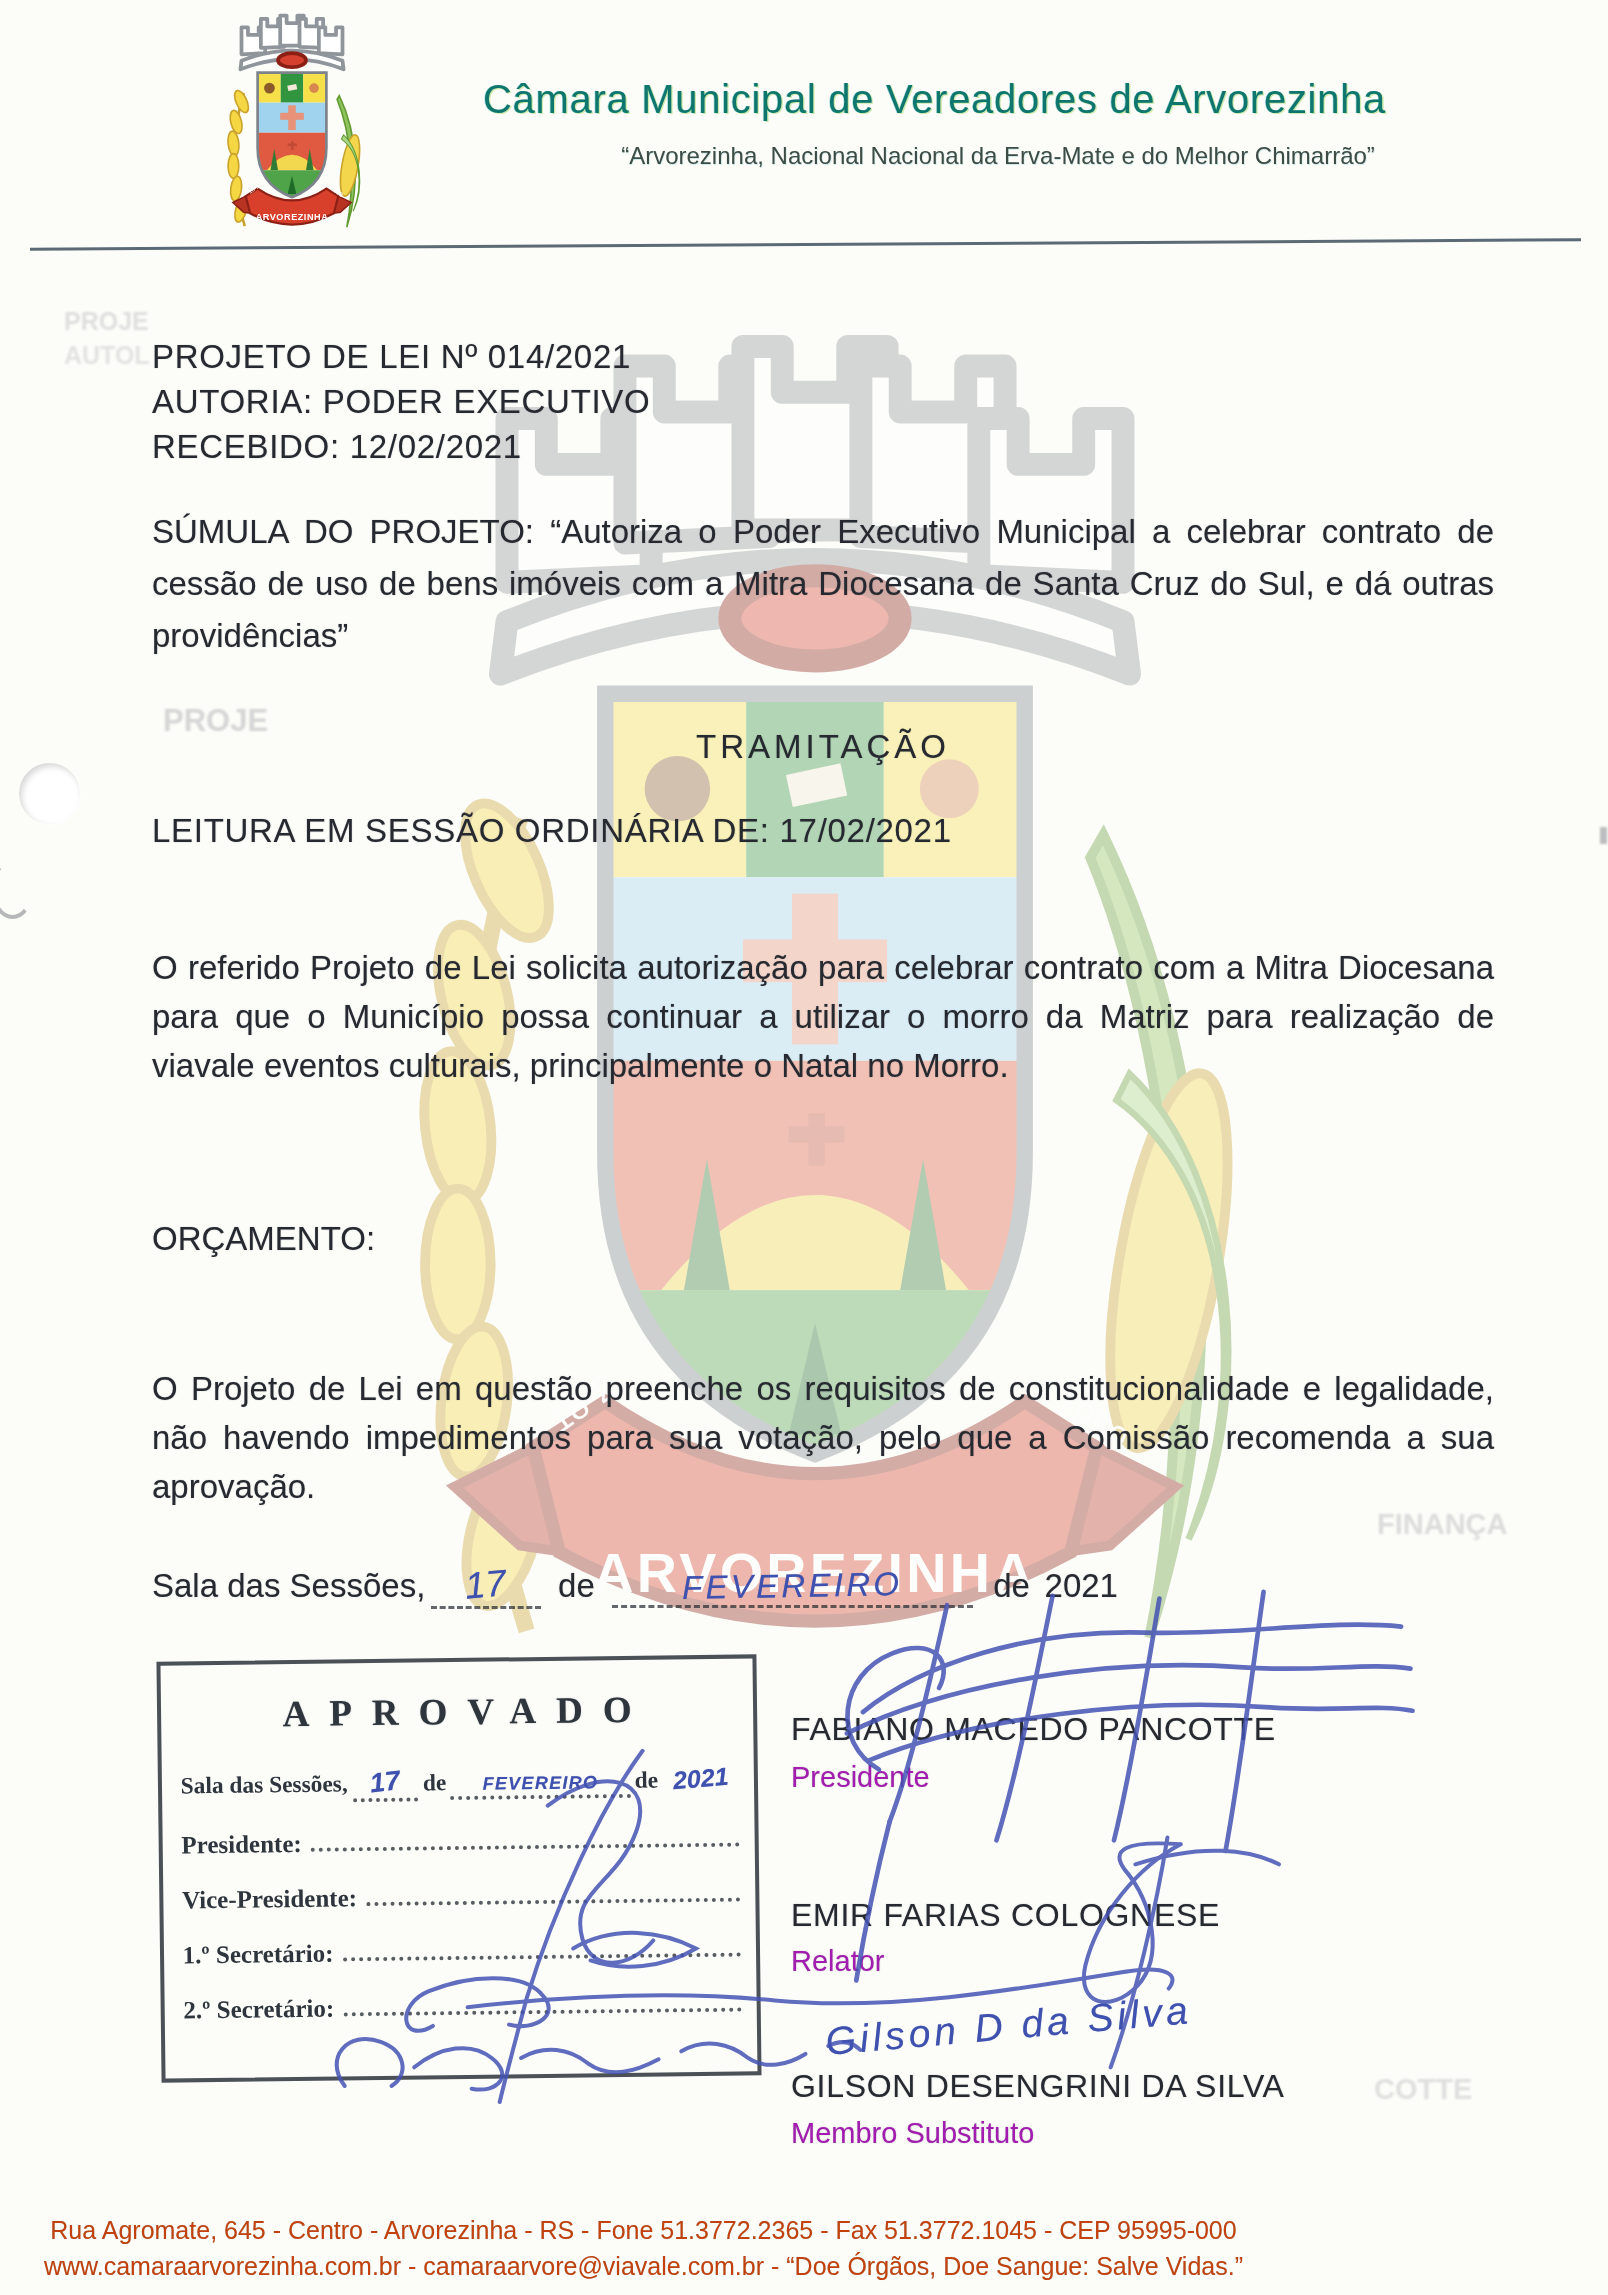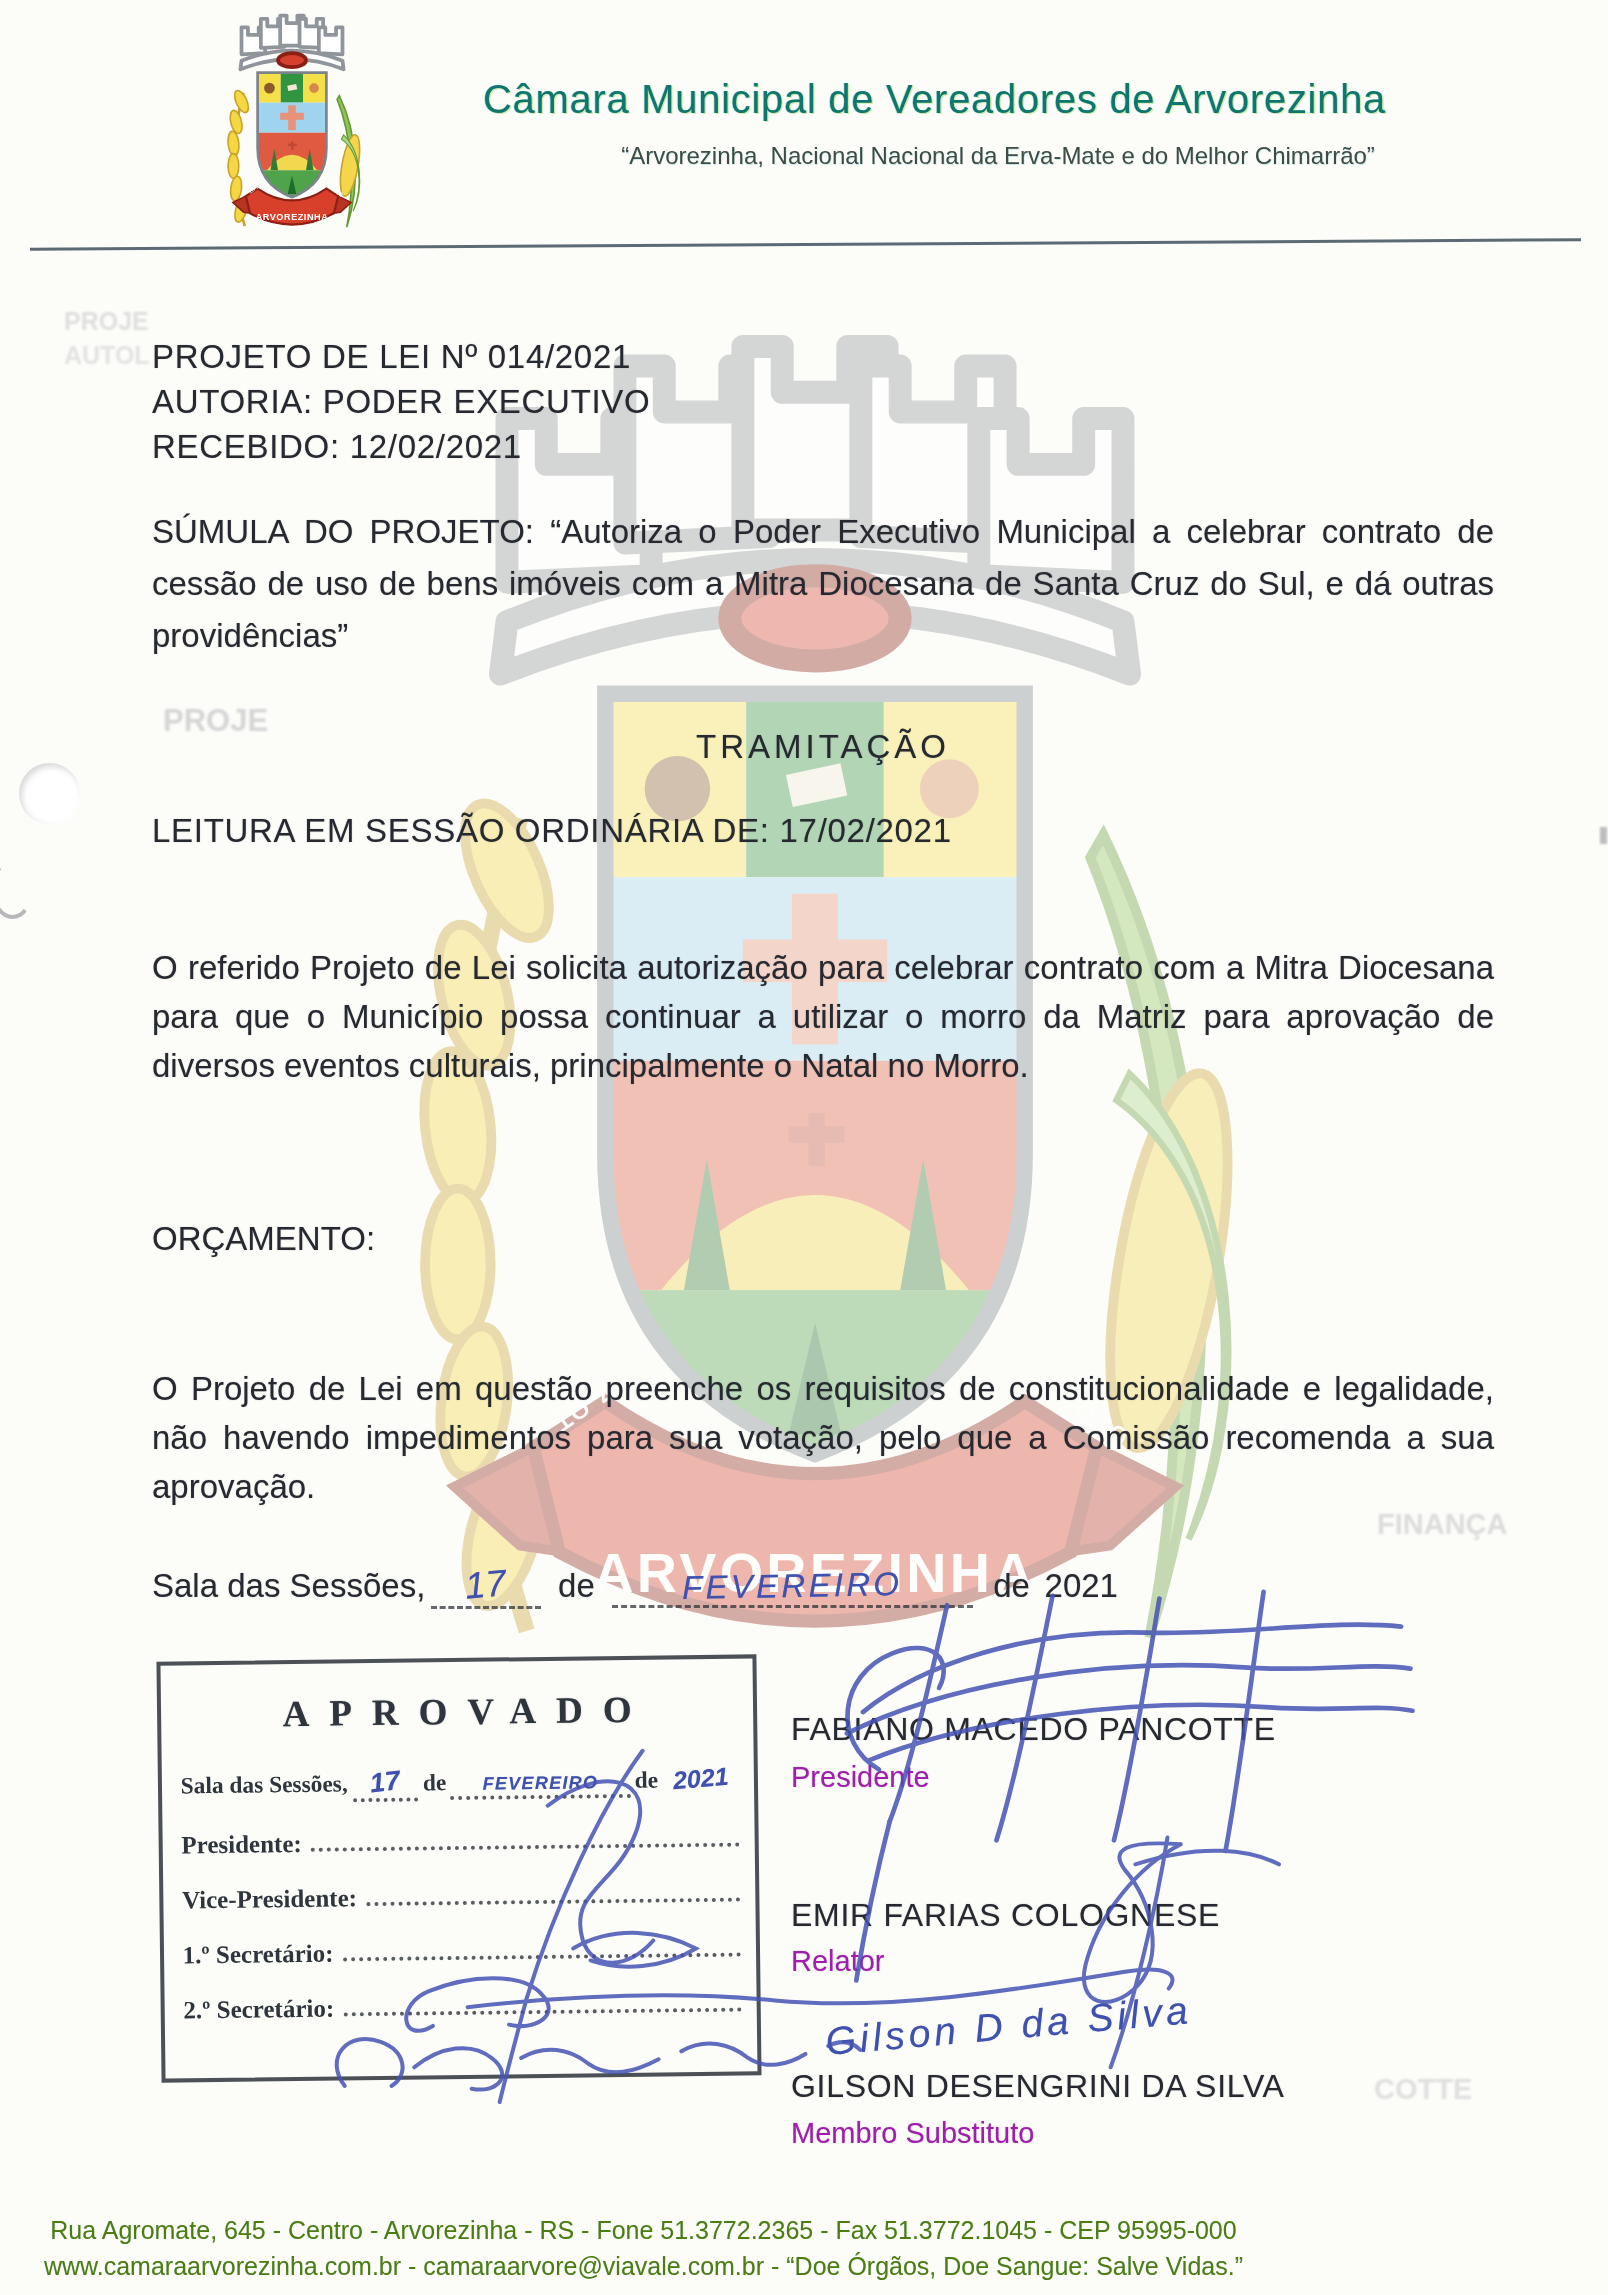--- a/index.html
+++ b/index.html
@@ -37,21 +37,21 @@
         font-weight:bold;white-space:nowrap;}
   .stamp-row{display:flex;align-items:baseline;margin:27px 14.7px 0 18.7px;font-size:25px;
         font-weight:bold;}
   .stamp-dotline{flex:1;border-bottom:4px dotted rgba(46,53,60,.8);margin-left:9.4px;}
   .stamp-slot{display:inline-block;border-bottom:4px dotted rgba(46,53,60,.8);text-align:center;}
   
   .sig-name{font-size:32px;color:#262a30;letter-spacing:0.7px;text-shadow:0 0 1.3px rgba(40,44,50,.35);}
   .sig-role{font-size:29px;color:#a21caf;text-shadow:0 0 1.3px rgba(40,44,50,.3);}
   .hw-sig-text{font-size:39px;transform:rotate(-5deg);letter-spacing:4px;}
   
-  .footer-line{left:0;width:1287px;text-align:center;font-size:25px;color:#4d7c0f;
+  .footer-line{left:0;width:1287px;text-align:center;font-size:25px;color:#c2410c;
         text-shadow:0 0 0.7px rgba(0,140,150,.25);}
   
   .ghost{color:#3a3f48;font-weight:bold;filter:blur(1.3px);}
   .hole-punch{left:18.7px;top:763px;width:61px;height:61px;border-radius:50%;background:#fff;
         box-shadow:inset 2.7px 3.3px 6px rgba(0,0,0,.16), 0.7px 0.7px 1.3px rgba(255,255,255,.9);}
   .smudge-arc{left:-9.4px;top:859px;width:35px;height:52px;border:4.7px solid rgba(95,100,106,.45);
         border-radius:50%;border-right-color:transparent;border-top-color:transparent;filter:blur(0.7px);}
   .smudge-dot{width:6.7px;height:17.4px;background:rgba(90,96,102,.4);filter:blur(1.3px);}
   .watermark{opacity:.36;}
   svg{display:block;}
@@ -150,21 +150,21 @@
     <div>AUTORIA: PODER EXECUTIVO</div>
     <div>RECEBIDO: 12/02/2021</div>
   </div>
 
   <div class="abs block body-text justify lh" style="top:466px">SÚMULA DO PROJETO: “Autoriza o Poder Executivo Municipal a celebrar contrato de cessão de uso de bens imóveis com a Mitra Diocesana de Santa Cruz do Sul, e dá outras providências”</div>
 
   <div class="abs block body-text centered heading-spaced" style="top:688px">TRAMITAÇÃO</div>
 
   <div class="abs block body-text" style="top:772px;letter-spacing:0.7px">LEITURA EM SESSÃO ORDINÁRIA DE: 17/02/2021</div>
 
-  <div class="abs block body-text justify" style="top:903px;line-height:49px">O referido Projeto de Lei solicita autorização para celebrar contrato com a Mitra Diocesana para que o Município possa continuar a utilizar o morro da Matriz para aprovação de diversos eventos culturais, principalmente o Natal no Morro.</div>
+  <div class="abs block body-text justify" style="top:903px;line-height:49px">O referido Projeto de Lei solicita autorização para celebrar contrato com a Mitra Diocesana para que o Município possa continuar a utilizar o morro da Matriz para realização de viavale eventos culturais, principalmente o Natal no Morro.</div>
 
   <div class="abs block body-text" style="top:1174px;line-height:49px">
     <div>ORÇAMENTO:</div>
   </div>
 
   <div class="abs block body-text justify" style="top:1324px;line-height:49px">O Projeto de Lei em questão preenche os requisitos de constitucionalidade e legalidade, não havendo impedimentos para sua votação, pelo que a Comissão recomenda a sua aprovação.</div>
 
   <div class="abs block body-text sala-row" style="top:1524px">
     <span>Sala das Sessões,</span>
     <span class="slot" style="width:110px;margin:0 17.4px 0 5.3px"><span class="hw" style="font-size:37px;display:inline-block;transform:rotate(-5deg)">17</span></span>

